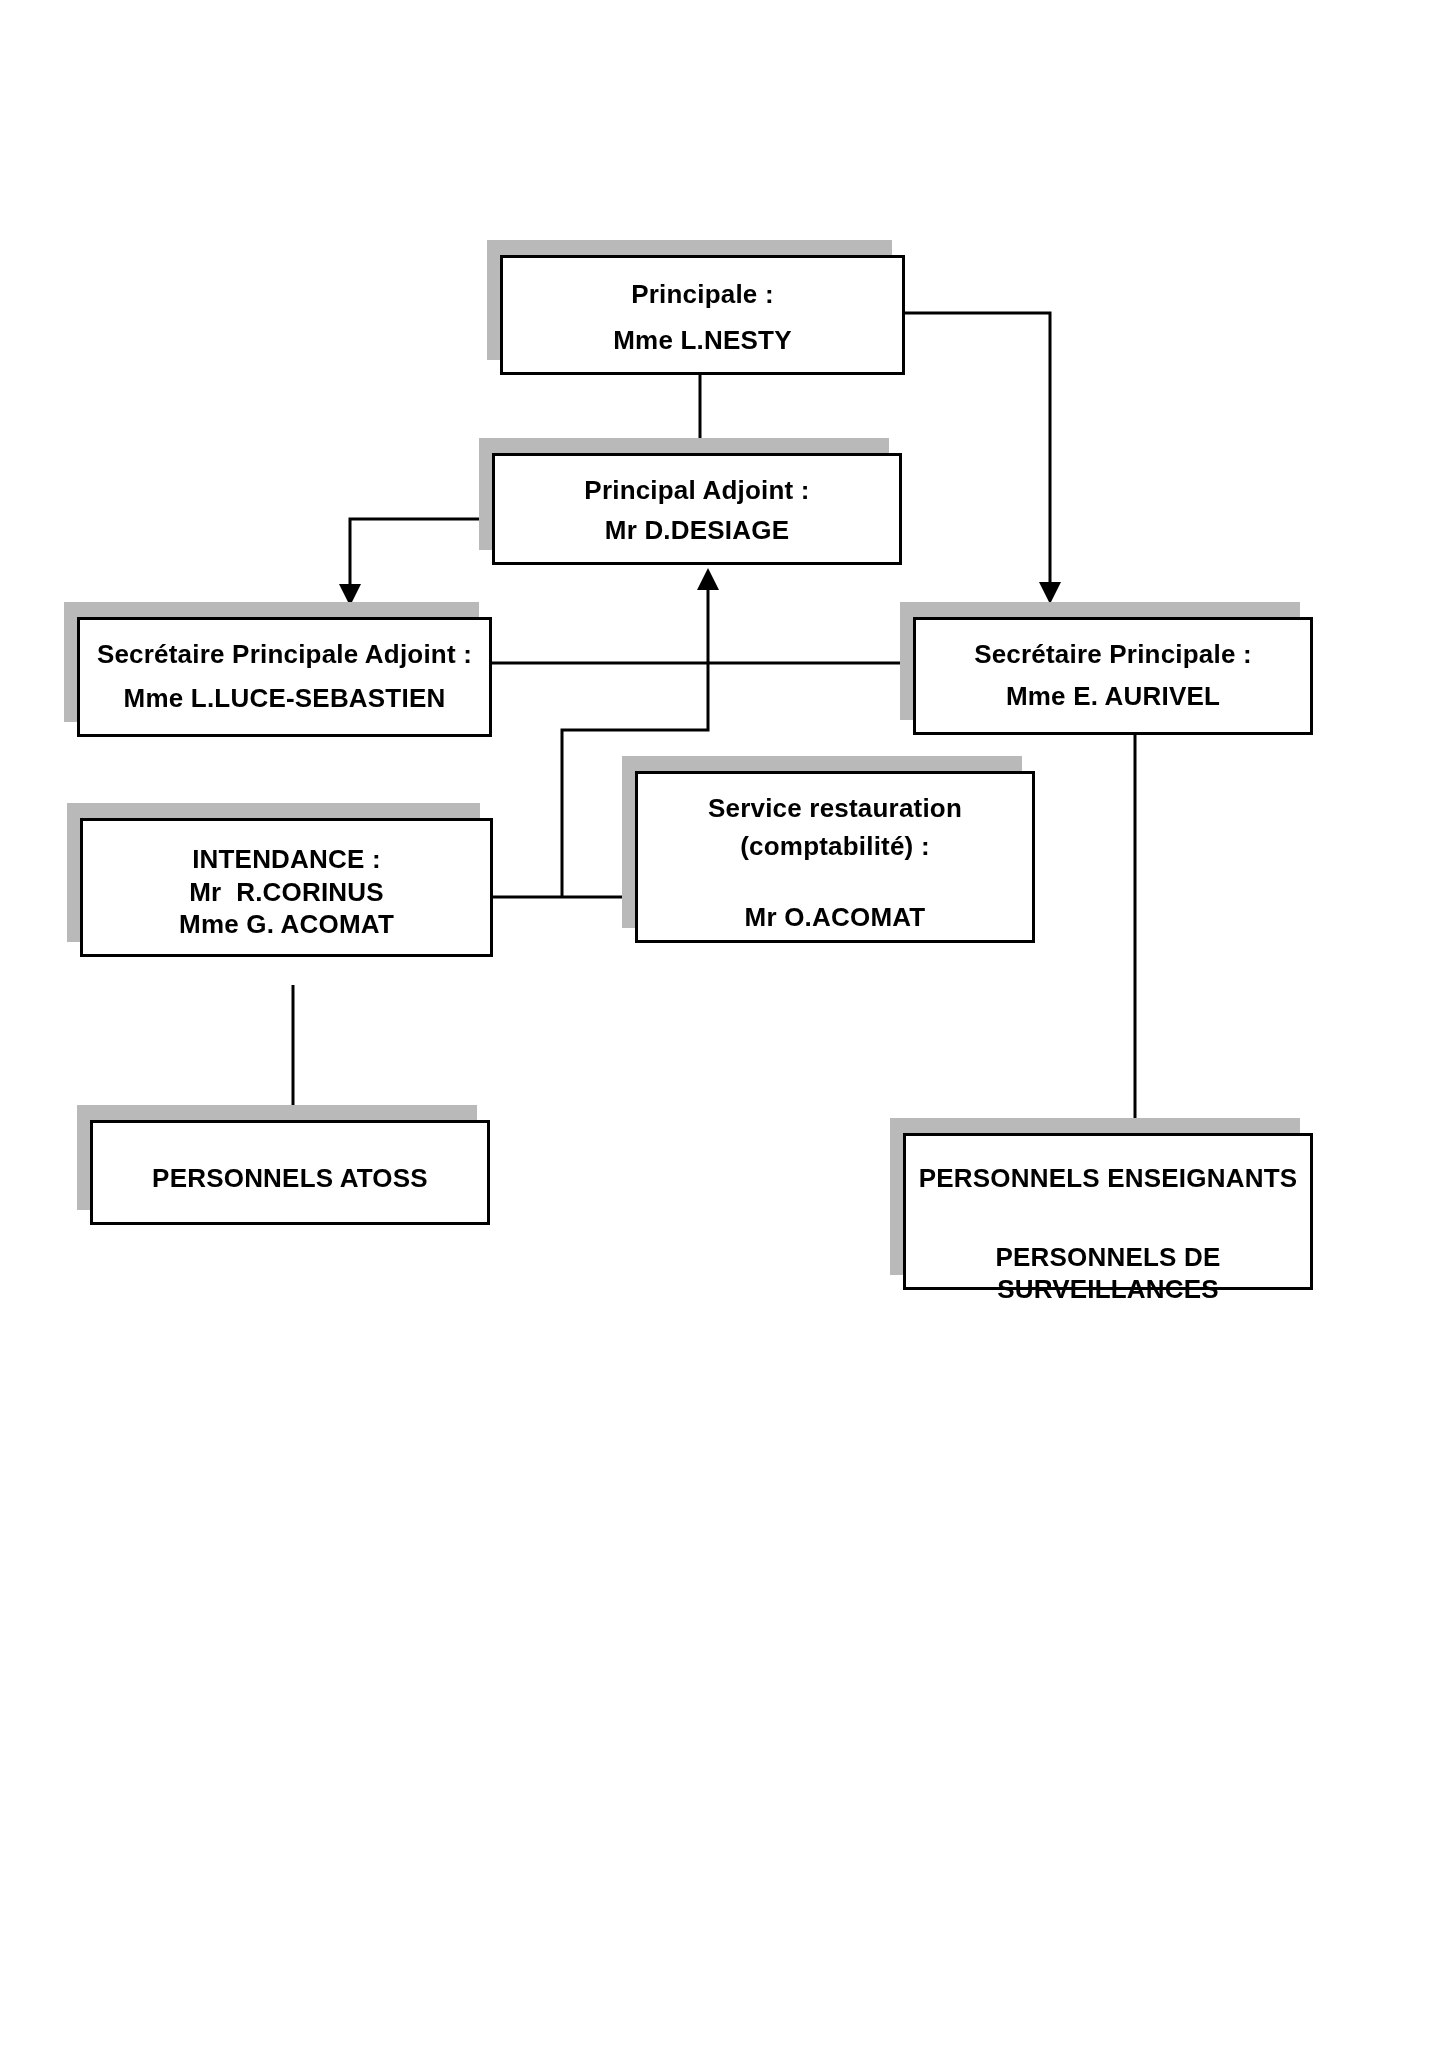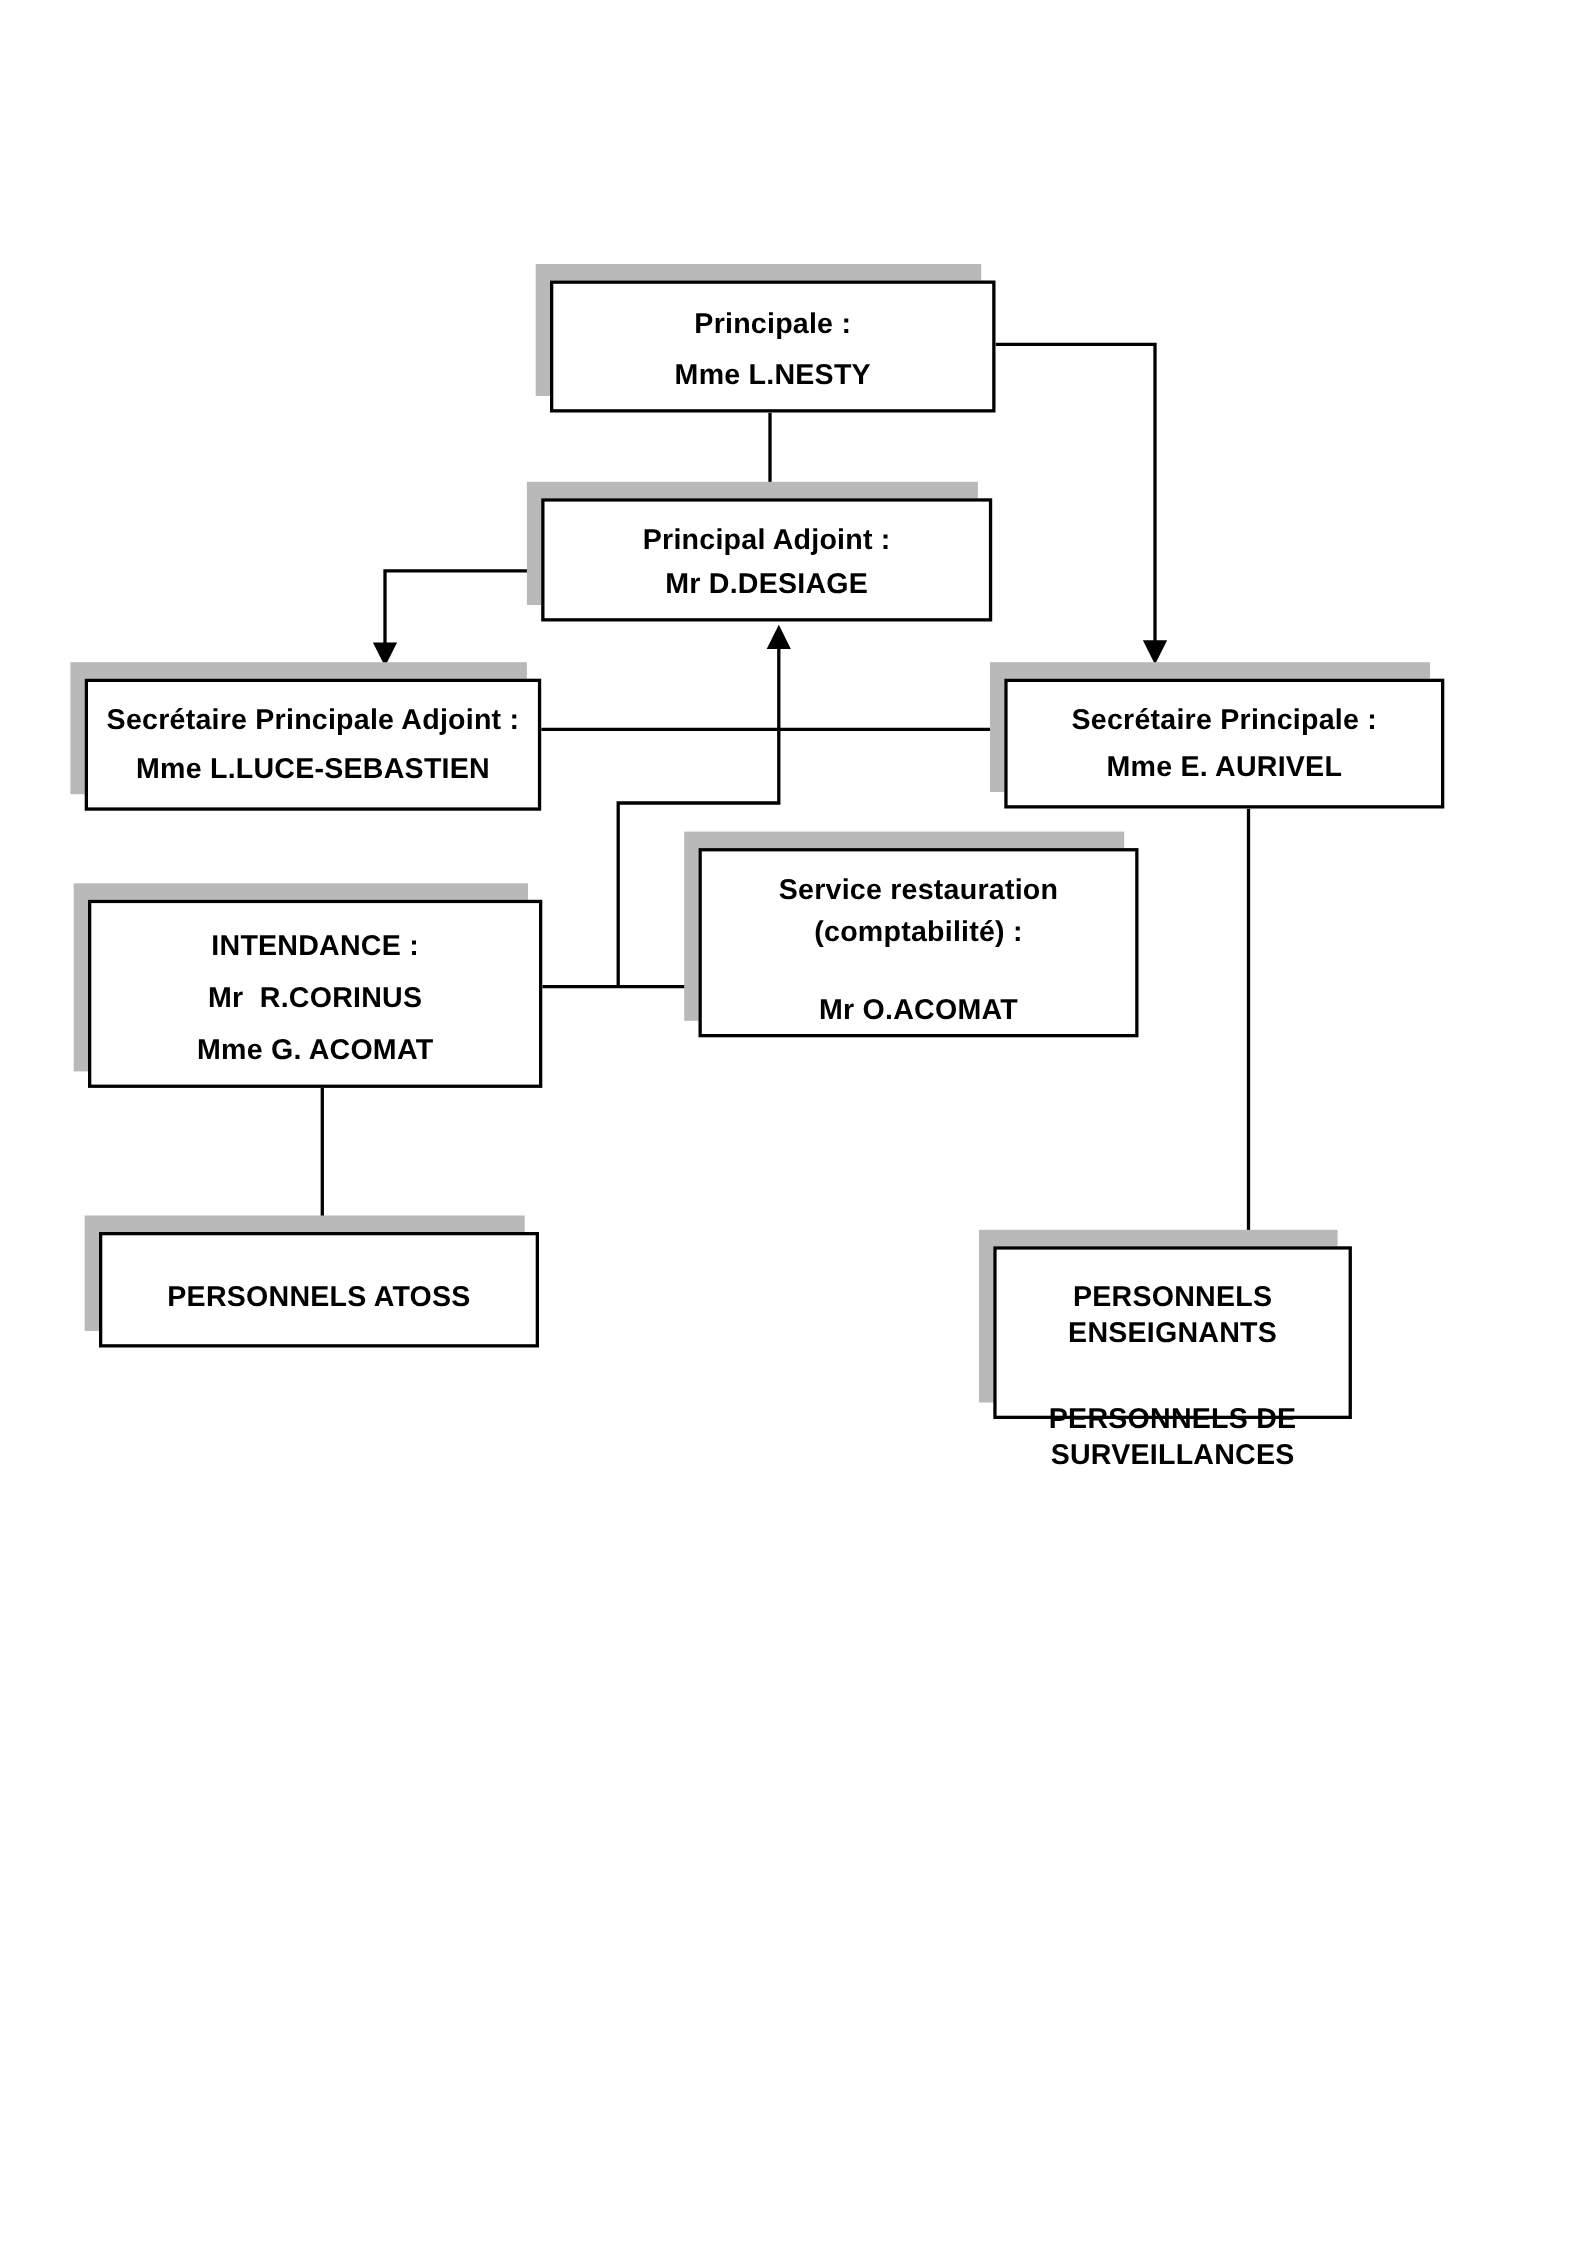--- a/index.html
+++ b/index.html
@@ -105,34 +105,34 @@
   <div class="org-box box-secretaire-adjoint" style="left:77px; top:617px; width:415px; height:120px;">
     <span class="bline">Secrétaire Principale Adjoint :</span>
     <span class="bline">Mme L.LUCE-SEBASTIEN</span>
   </div>
 
   <div class="org-box box-secretaire-principale" style="left:913px; top:617px; width:400px; height:118px;">
     <span class="bline">Secrétaire Principale :</span>
     <span class="bline">Mme E. AURIVEL</span>
   </div>
 
-  <div class="org-box box-intendance" style="left:80px; top:818px; width:413px; height:171px;">
+  <div class="org-box box-intendance" style="left:80px; top:818px; width:413px; height:139px;">
     <span class="bline">INTENDANCE :</span>
     <span class="bline">Mr  R.CORINUS</span>
     <span class="bline">Mme G. ACOMAT</span>
   </div>
 
   <div class="org-box box-restauration" style="left:635px; top:771px; width:400px; height:172px;">
     <span class="bline">Service restauration</span>
     <span class="bline">(comptabilité) :</span>
     <span class="bline gap-before">Mr O.ACOMAT</span>
   </div>
 
   <div class="org-box box-atoss" style="left:90px; top:1120px; width:400px; height:105px;">
     <span class="bline">PERSONNELS ATOSS</span>
   </div>
 
-  <div class="org-box box-enseignants" style="left:903px; top:1133px; width:326px; height:157px;">
+  <div class="org-box box-enseignants" style="left:903px; top:1133px; width:410px; height:157px;">
     <span class="bline">PERSONNELS ENSEIGNANTS</span>
     <span class="bline gap-before">PERSONNELS DE SURVEILLANCES</span>
   </div>
 
 </div>
 
 </body></html>

